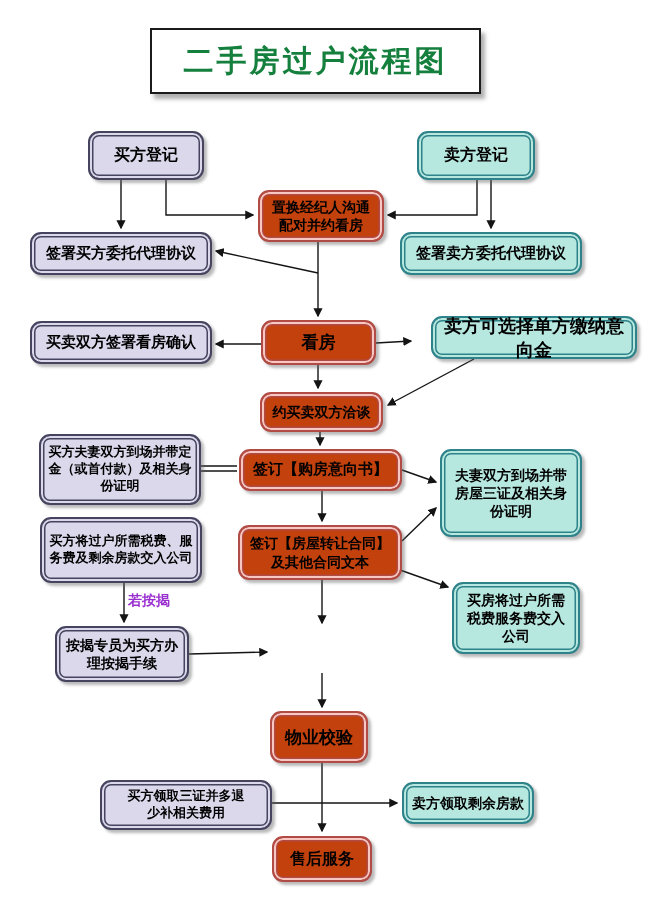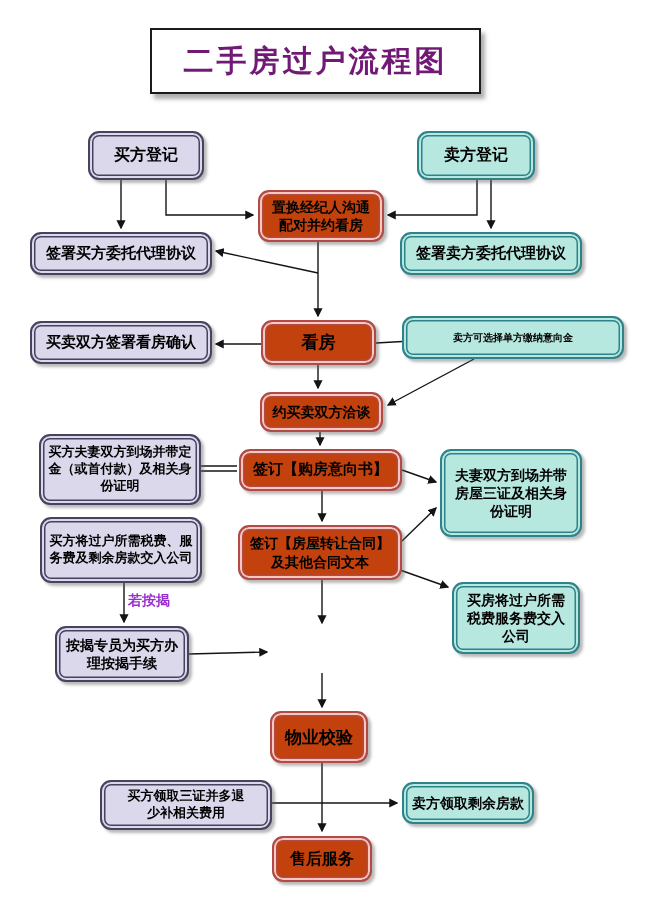--- a/index.html
+++ b/index.html
@@ -7,21 +7,21 @@
     position:relative;width:653px;height:916px;background:#ffffff;overflow:hidden;
     font-family:"DejaVu Sans","Liberation Sans",sans-serif;
   }
   .title-box{
     position:absolute;left:150px;top:28px;width:327px;height:62px;
     background:#ffffff;border:2px solid #1b1b1b;
     box-shadow:4px 5px 4px rgba(110,110,110,.55);
     display:flex;align-items:center;justify-content:center;
   }
   .title-text{
-    color:#701a75;font-size:30px;font-weight:bold;letter-spacing:3px;
+    color:#15803d;font-size:30px;font-weight:bold;letter-spacing:3px;
   }
   .node{
     position:absolute;display:flex;align-items:center;justify-content:center;
     text-align:center;white-space:pre-line;font-weight:bold;color:#000;
     line-height:1.3;border-radius:11px;box-sizing:border-box;padding:2px 4px;
   }
   .lav{
     background:#dbd8eb;border:2px solid #45435e;
     box-shadow:inset 0 0 0 2px #dbd8eb, inset 0 0 0 3.5px #45435e, 3px 3px 3px rgba(100,100,100,.45);
   }
@@ -104,21 +104,21 @@
   </div>
 
   <div class="node lav" style="left:88px;top:131px;width:116px;height:49px;font-size:16px">买方登记</div>
   <div class="node teal" style="left:417px;top:131px;width:118px;height:49px;font-size:16px">卖方登记</div>
   <div class="node pink" style="left:258px;top:190px;width:126px;height:52px;font-size:14px">置换经纪人沟通
 配对并约看房</div>
   <div class="node lav" style="left:30px;top:232px;width:182px;height:43px;font-size:15px">签署买方委托代理协议</div>
   <div class="node teal" style="left:400px;top:232px;width:182px;height:43px;font-size:15px">签署卖方委托代理协议</div>
   <div class="node lav" style="left:30px;top:321px;width:182px;height:43px;font-size:15px">买卖双方签署看房确认</div>
   <div class="node pink" style="left:261px;top:320px;width:115px;height:45px;font-size:17px">看房</div>
-  <div class="node teal" style="left:402px;top:316px;width:222px;height:43px;font-size:10px">卖方可选择单方缴纳意向金</div>
+  <div class="node teal" style="left:431px;top:316px;width:206px;height:43px;font-size:18px">卖方可选择单方缴纳意向金</div>
   <div class="node pink" style="left:260px;top:392px;width:123px;height:40px;font-size:14px">约买卖双方洽谈</div>
   <div class="node pink" style="left:239px;top:449px;width:163px;height:42px;font-size:15px">签订【购房意向书】</div>
   <div class="node lav" style="left:39px;top:434px;width:162px;height:71px;font-size:13px">买方夫妻双方到场并带定
 金（或首付款）及相关身
 份证明</div>
   <div class="node teal" style="left:440px;top:449px;width:142px;height:88px;font-size:14px">夫妻双方到场并带
 房屋三证及相关身
 份证明</div>
   <div class="node pink" style="left:238px;top:525px;width:164px;height:55px;font-size:14px">签订【房屋转让合同】
 及其他合同文本</div>

